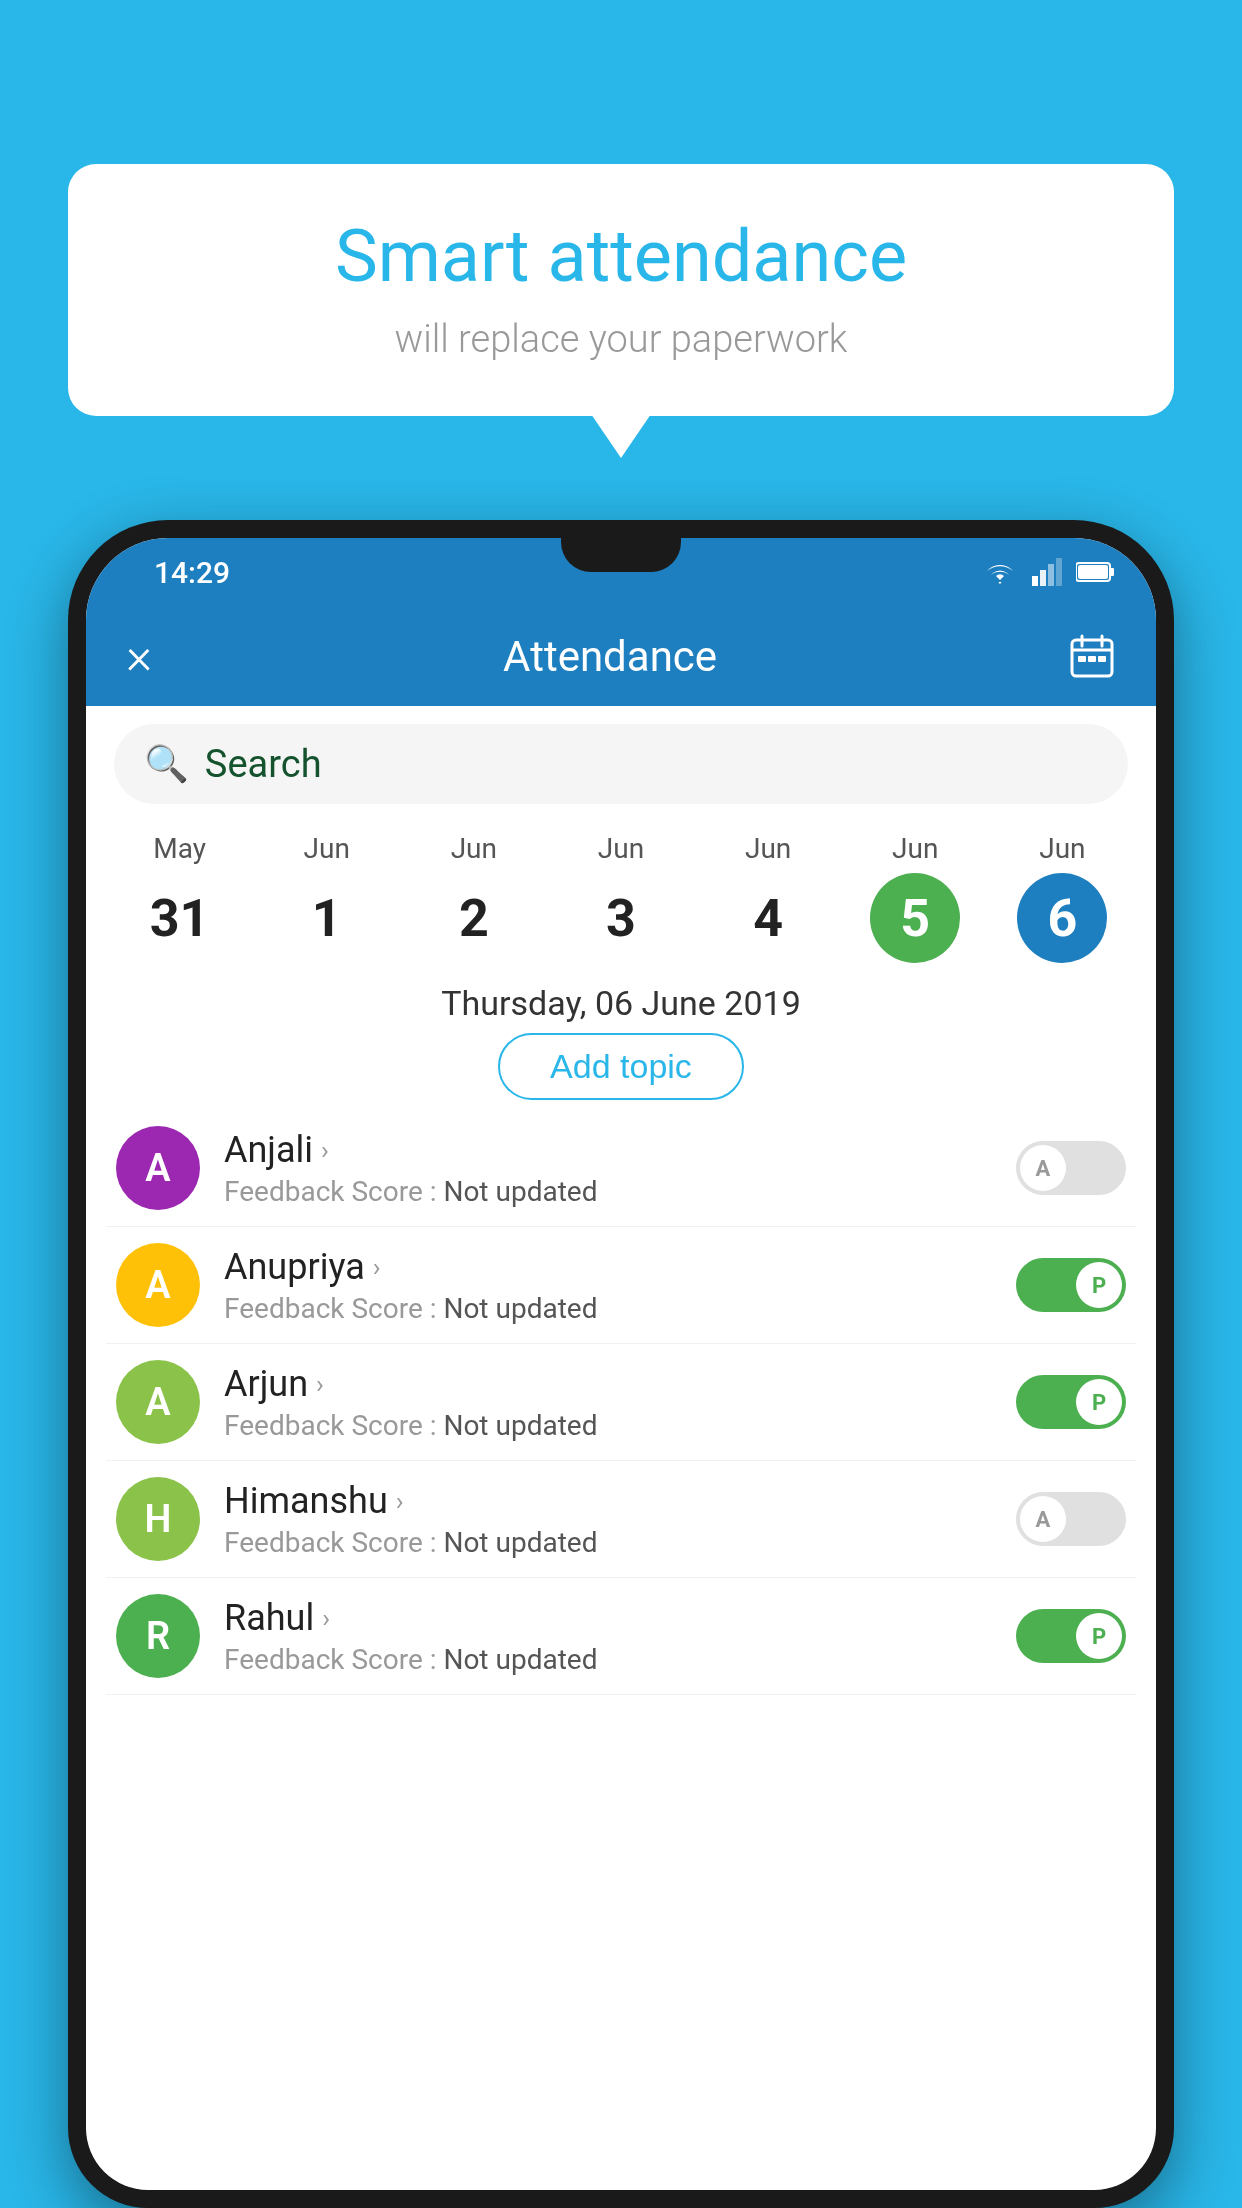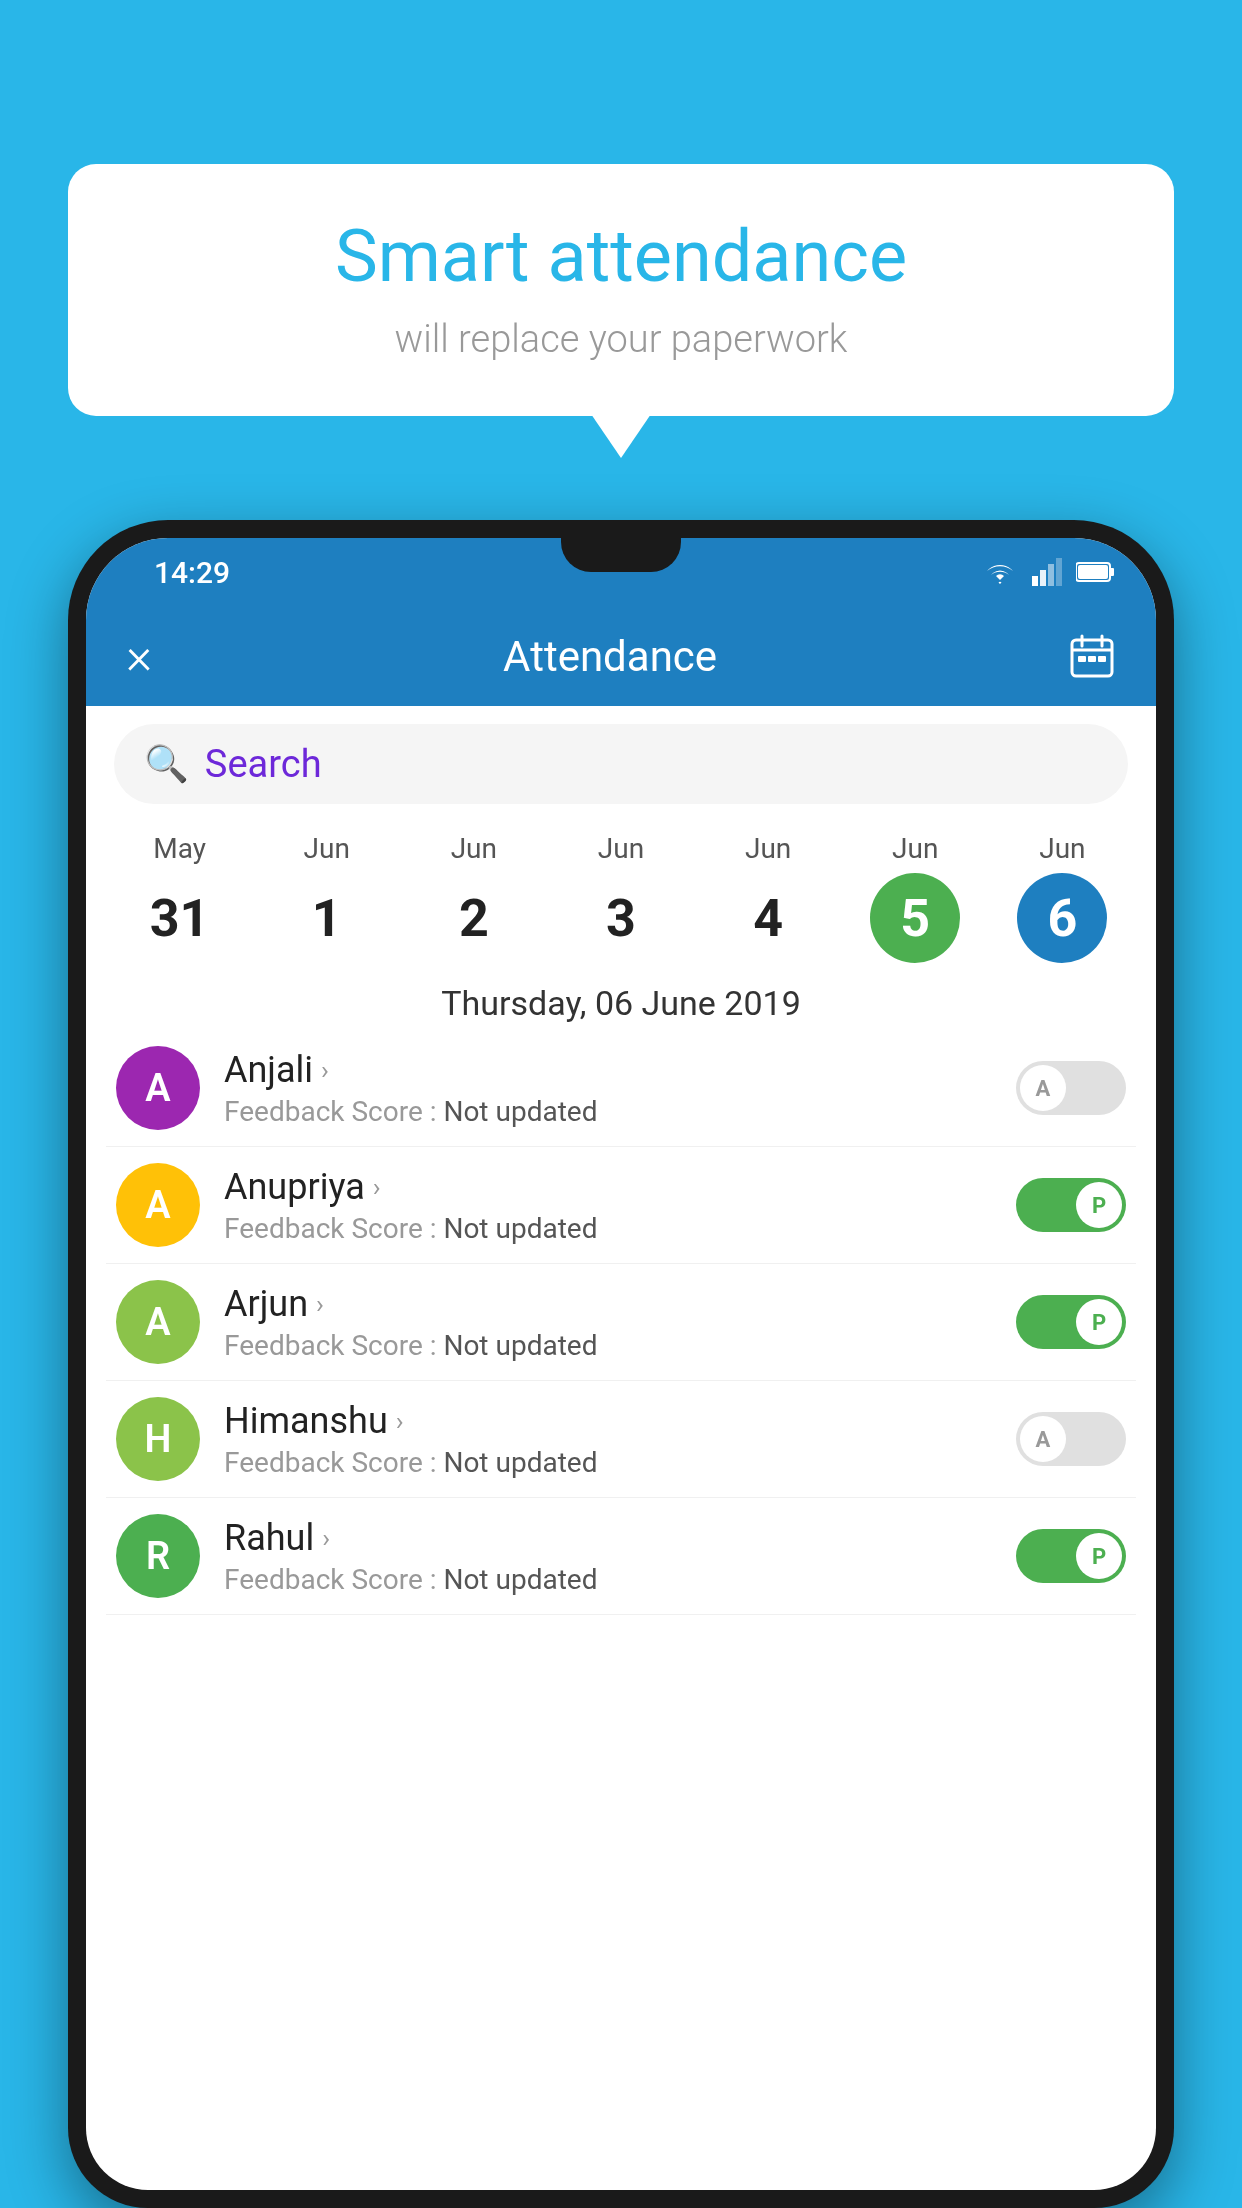--- a/index.html
+++ b/index.html
@@ -141,21 +141,21 @@
       gap: 16px;
     }
 
     .search-icon {
       font-size: 36px;
       color: #999;
     }
 
     .search-text {
       font-size: 38px;
-      color: #6d28d9;
+      color: #14532d;
     }
 
     
     .calendar-strip {
       display: flex;
       justify-content: space-around;
       align-items: center;
       padding: 10px 20px 6px;
     }
 
@@ -406,20 +406,21 @@
           <div class="cal-date today">5</div>
         </div>
         <div class="calendar-day">
           <div class="cal-month">Jun</div>
           <div class="cal-date selected">6</div>
         </div>
       </div>
 
     <div class="selected-date">Thursday, 06 June 2019</div>
 
+    <button class="add-topic-btn">Add topic</button>
 
 
     <div class="student-list" id="student-list">
     <div class="student-item">
           <div class="student-avatar" style="background-color: rgb(156, 39, 176);">A</div>
           <div class="student-info">
             <div class="student-name">Anjali <span class="chevron">›</span></div>
             <div class="student-feedback">Feedback Score : <span>Not updated</span></div>
           </div>
           <div class="attendance-toggle absent">

